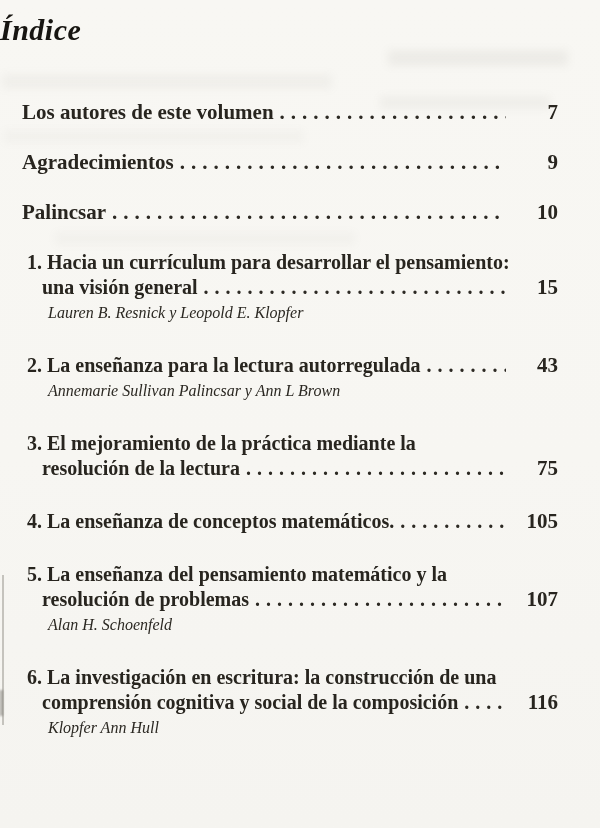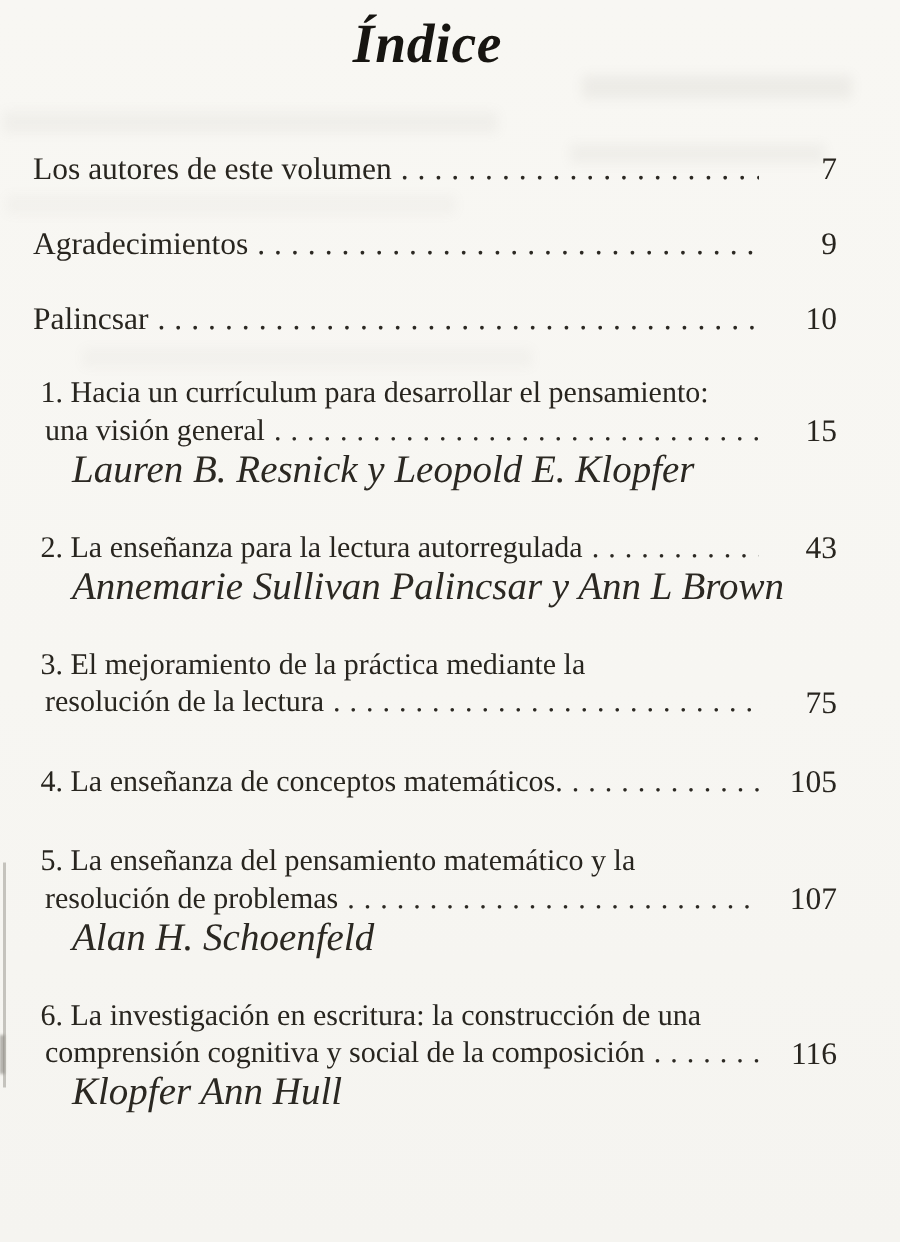--- a/index.html
+++ b/index.html
@@ -24,56 +24,56 @@
     position:absolute; left:2px; top:575px; width:2px; height:150px;
     background:#b9b7b1; opacity:.8; filter:blur(.5px);
   }
   .edge-smudge {
     position:absolute; left:0; top:690px; width:3px; height:26px;
     background:#6e6b64; opacity:.55; filter:blur(1px);
   }
 
   
   .title {
-    text-align:center;
+    text-align:left;
     padding:13px 30px 0 0;
-    font-size:37px; line-height:34px;
+    font-size:30px; line-height:34px;
     font-weight:700; font-style:italic;
     color:#171511;
     letter-spacing:.5px;
   }
 
   
   .toc { margin-top:53px; padding:0 42px 0 22px; }
 
-  .row { display:flex; align-items:flex-start; }
+  .row { display:flex; align-items:flex-start;font-weight:bold; }
   .fill {
     flex:1 1 auto; min-width:0;
     overflow:hidden; white-space:nowrap;
     margin:0 8px 0 6px;
   }
   .fill::after {
     content:"..........................................................";
     letter-spacing:6px;
     color:#2c2923;
   }
   .pg { flex:none; width:44px; text-align:right; font-size:21px; }
 
   .fm-row { font-size:21px; line-height:25px; margin-bottom:25px; }
   .fm-label { white-space:nowrap; }
 
   .chapter { padding-left:5px; margin-bottom:28px; }
   .ch-line { font-size:20px; line-height:25px; }
   .ch-num { flex:none; width:20px; }
   .ch-text { white-space:nowrap; }
-  .cont { margin-left:3px; }
+  .cont { margin-left:15px; }
   .authors {
     margin-left:21px;
     font-style:italic;
-    font-size:26px; line-height:25px;
+    font-size:16px; line-height:25px;
     white-space:pre-line;
     color:#2b2822;
   }
 </style>
 </head>
 <body>
 
 <div class="paper">
 
   <div class="ghost g1"></div>

